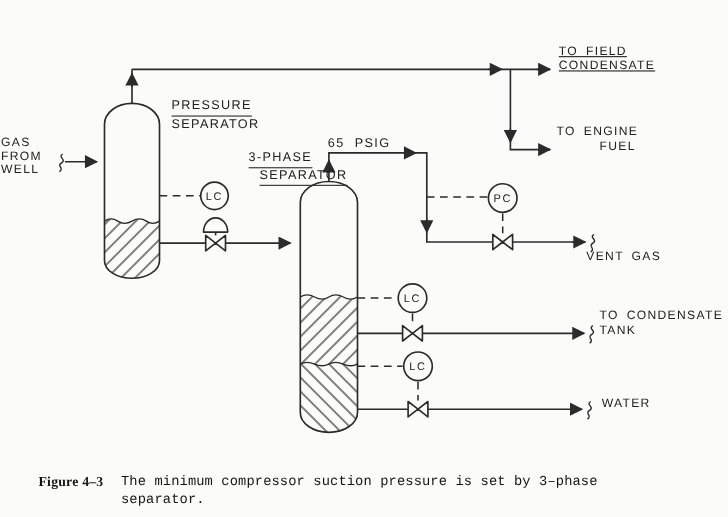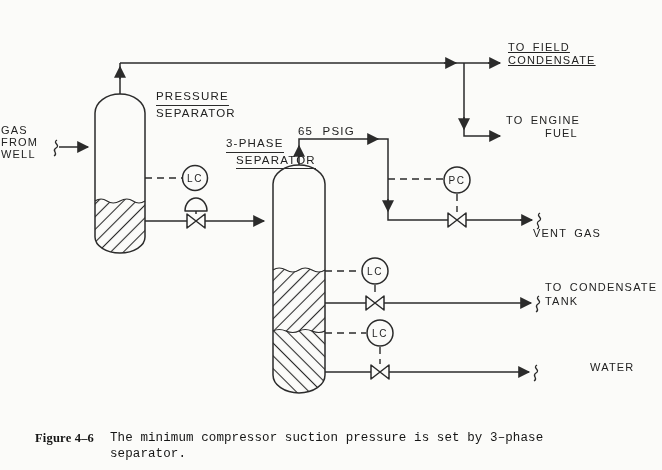--- a/index.html
+++ b/index.html
@@ -27,21 +27,21 @@
   .gas-well{left:1px;top:124px;width:50px;text-align:left;line-height:12px;}
   .hp-label{left:156px;top:89px;line-height:14.5px;font-size:11.5px;}
   .tp-label{left:226px;top:136px;line-height:14.5px;font-size:11.5px;}
   .tp-label .ind{margin-left:10px;}
   .psig{left:298px;top:125px;font-size:11.5px;word-spacing:5px;}
   .fieldc{left:508px;top:41px;line-height:13px;text-decoration:underline;}
   .enginef{left:506px;top:114px;line-height:13px;}
   .enginef .ind{margin-left:3px;padding-left:36px;}
   .ventg{left:533px;top:211px;margin-top:16px;}
   .condt{left:545px;top:281px;width:116px;line-height:13.5px;}
-  .waterl{left:547px;top:361px;margin-left:43px;}
+  .waterl{left:547px;top:361px;}
   .caption{
     position:absolute;left:35px;top:431px;width:600px;
     display:flex;align-items:flex-start;
     font-family:"Liberation Serif",serif;
     font-size:12.5px;color:#151515;letter-spacing:0.1px;
   }
   .caption .fig{font-weight:bold;width:75px;flex:0 0 75px;letter-spacing:0.2px;}
   .caption .body{line-height:15.5px;font-family:Liberation Mono, monospace;}
   .caption .body span{display:block;}
 </style>
@@ -180,20 +180,20 @@
 <div class="lbl ventg">VENT GAS</div>
 
 <div class="lbl condt">
   <span>TO CONDENSATE</span>
   <span>TANK</span>
 </div>
 
 <div class="lbl waterl">WATER</div>
 
 <div class="caption">
-  <div class="fig">Figure 4–6</div>
+  <div class="fig">Figure 4–3</div>
   <div class="body">
     <span>The minimum compressor suction pressure is set by 3–phase</span>
     <span>separator.</span>
   </div>
 </div>
 
 </div>
 
 </body></html>

